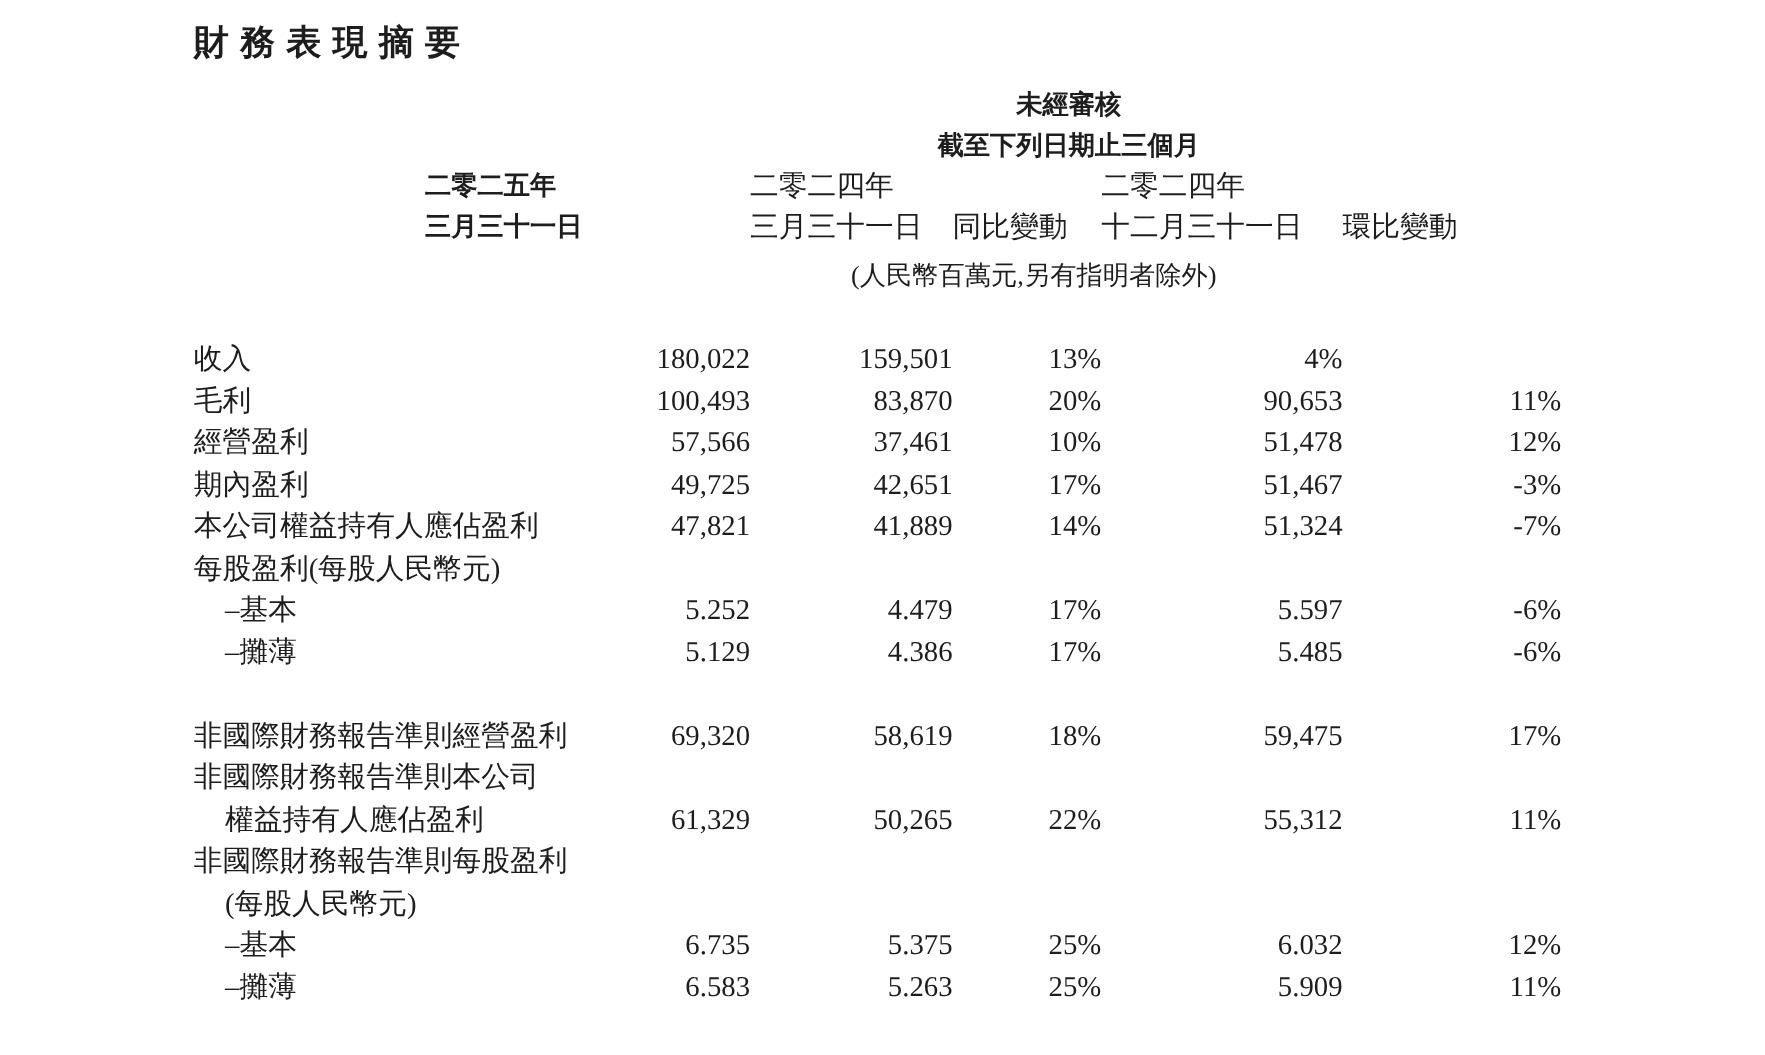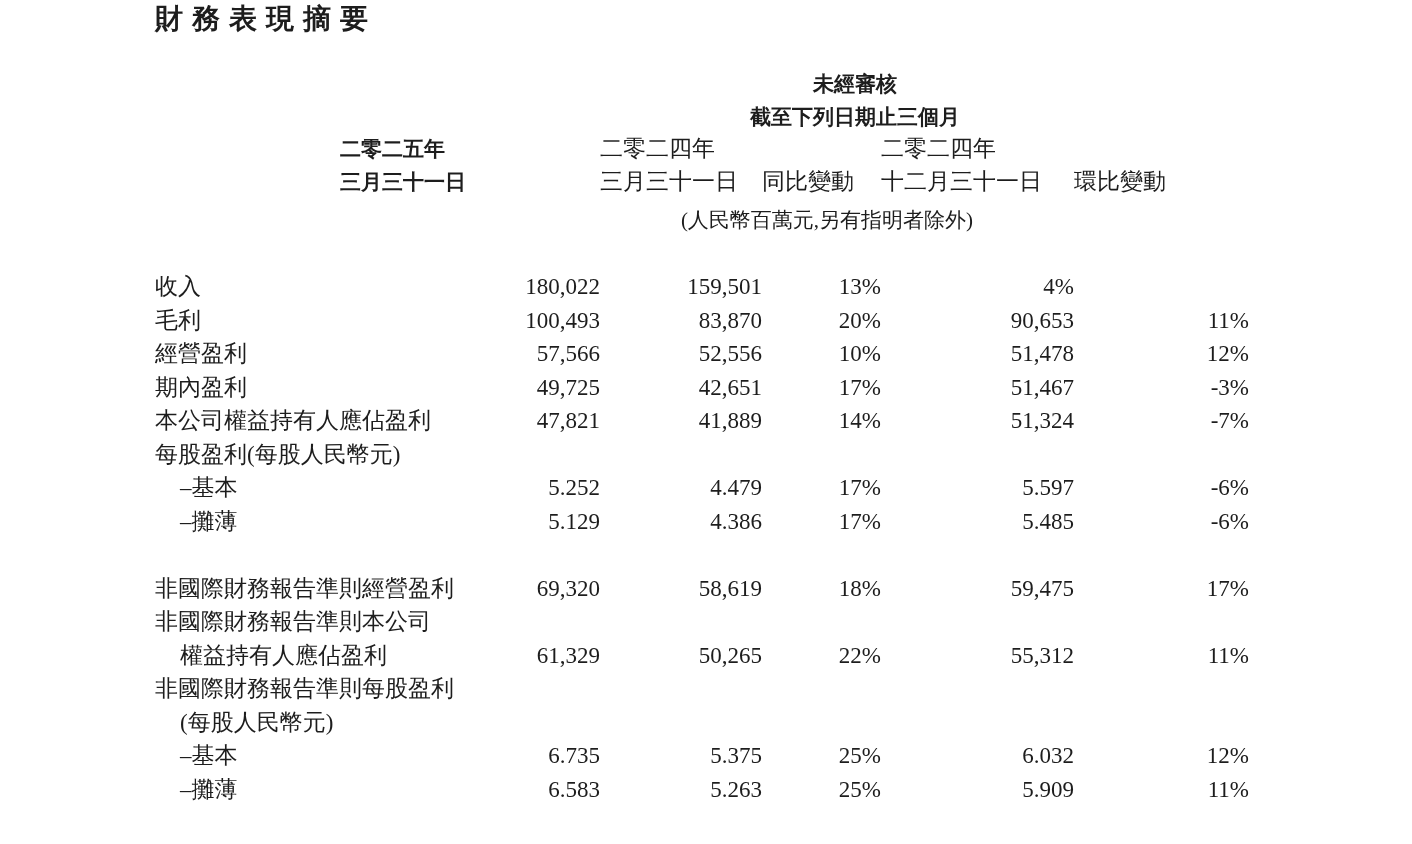--- a/index.html
+++ b/index.html
@@ -7,21 +7,21 @@
   body {
     width: 1412px; height: 844px;
     background: #ffffff;
     color: #1d1d1d;
     font-family: "Liberation Serif", serif;
     overflow: hidden;
   }
   .page { position: relative; width: 1412px; height: 844px; background: #ffffff; }
 
   .title {
-    position: absolute; left: 155px; top: 0;
+    position: absolute; left: 155px; top: 15px;
     margin: 0;
     font-family: "Liberation Sans", sans-serif;
     font-weight: 700;
     font-size: 28px;
     letter-spacing: 9px;
     color: #1d1d1d;
     white-space: nowrap;
   }
 
   .table { position: absolute; left: 155px; top: 68px; width: 1094px; font-size: 23px; }
@@ -106,21 +106,21 @@
           <div class="cell label">毛利</div>
           <div class="cell num bold">100,493</div>
           <div class="cell num">83,870</div>
           <div class="cell num">20%</div>
           <div class="cell num">90,653</div>
           <div class="cell num">11%</div>
         </div>
         <div class="row">
           <div class="cell label">經營盈利</div>
           <div class="cell num bold">57,566</div>
-          <div class="cell num">52,556</div>
+          <div class="cell num">37,461</div>
           <div class="cell num">10%</div>
           <div class="cell num">51,478</div>
           <div class="cell num">12%</div>
         </div>
         <div class="row">
           <div class="cell label">期內盈利</div>
           <div class="cell num bold">49,725</div>
           <div class="cell num">42,651</div>
           <div class="cell num">17%</div>
           <div class="cell num">51,467</div>

